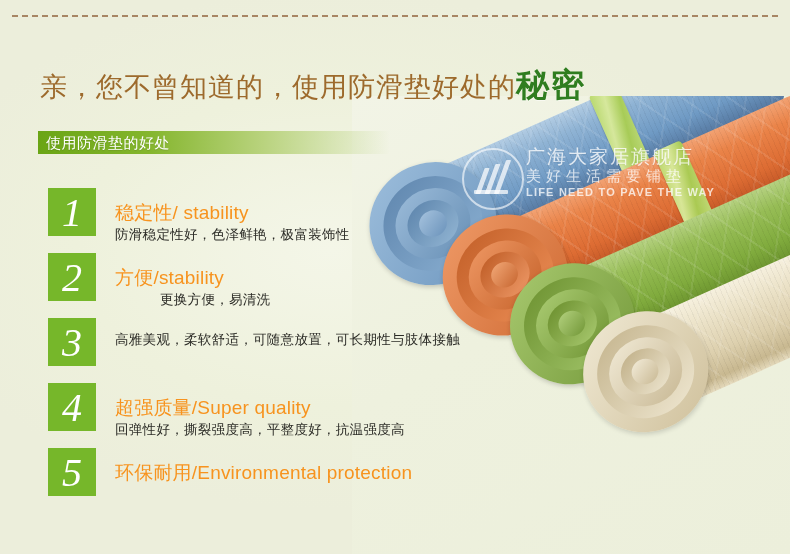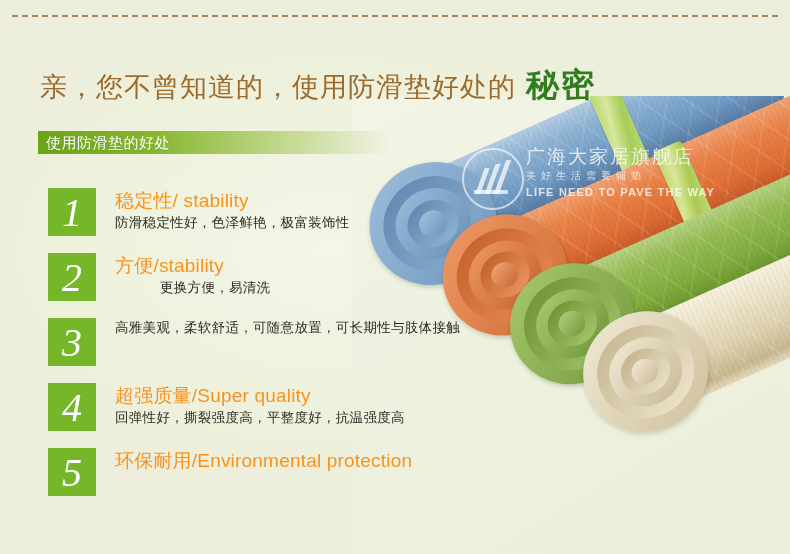--- a/index.html
+++ b/index.html
@@ -72,42 +72,41 @@
     position:absolute;background:rgba(255,255,255,.72);
     transform:skewX(-20deg);border-radius:1px;
   }
   .wm-text{position:absolute;left:64px;top:0;width:256px;}
   .wm-l1{
     font-size:19px;font-weight:normal;letter-spacing:2px;
     color:rgba(255,255,255,.78);line-height:21px;
     text-shadow:0 1px 1px rgba(0,0,0,.06);
   }
   .wm-l2{
-    font-size:10px;letter-spacing:5px;
+    font-size:15px;letter-spacing:5px;
     color:rgba(255,255,255,.74);line-height:18px;
   }
   .wm-l3{
     font-size:11px;font-weight:bold;letter-spacing:1.2px;
     color:rgba(255,255,255,.76);line-height:14px;
   }
 
   
   .headline{
     position:absolute;left:40px;top:68px;
     white-space:nowrap;
     color:#9d6a2c;
     font-size:27px;
     letter-spacing:1px;
     line-height:34px;
   }
   .headline .secret{
     color:#2f7d1f;
     font-weight:bold;
     font-size:33px;
-    margin-left:10px;
     letter-spacing:2px;
     text-shadow:0 1px 0 rgba(255,255,255,.5);
   }
 
   
   .greenbar{
     position:absolute;left:38px;top:131px;width:352px;height:23px;
     background:linear-gradient(90deg,#6aa515 0%,#85b62e 32%,#b9d37e 64%,rgba(212,228,170,0) 100%);
   }
   .greenbar span{
@@ -122,21 +121,21 @@
   .badge{
     position:absolute;left:0;top:0;width:48px;height:48px;
     background:#76b72a;
   }
   .badge span{
     display:block;width:48px;height:48px;
     color:#ffffff;font-size:40px;font-style:italic;
     font-weight:normal;line-height:50px;text-align:center;
     font-family:"Liberation Serif", serif;
   }
-  .body{position:absolute;left:67px;top:0;white-space:nowrap;}
+  .body{position:absolute;left:67px;top:12px;white-space:nowrap;}
   .title{
     color:#f7931e;font-size:19px;line-height:25px;letter-spacing:.2px;
   }
   .desc{
     color:#2b2b26;font-size:13.5px;line-height:20px;letter-spacing:.3px;
     font-family:Liberation Serif, serif;
   }
 </style>
 </head>
 <body>

